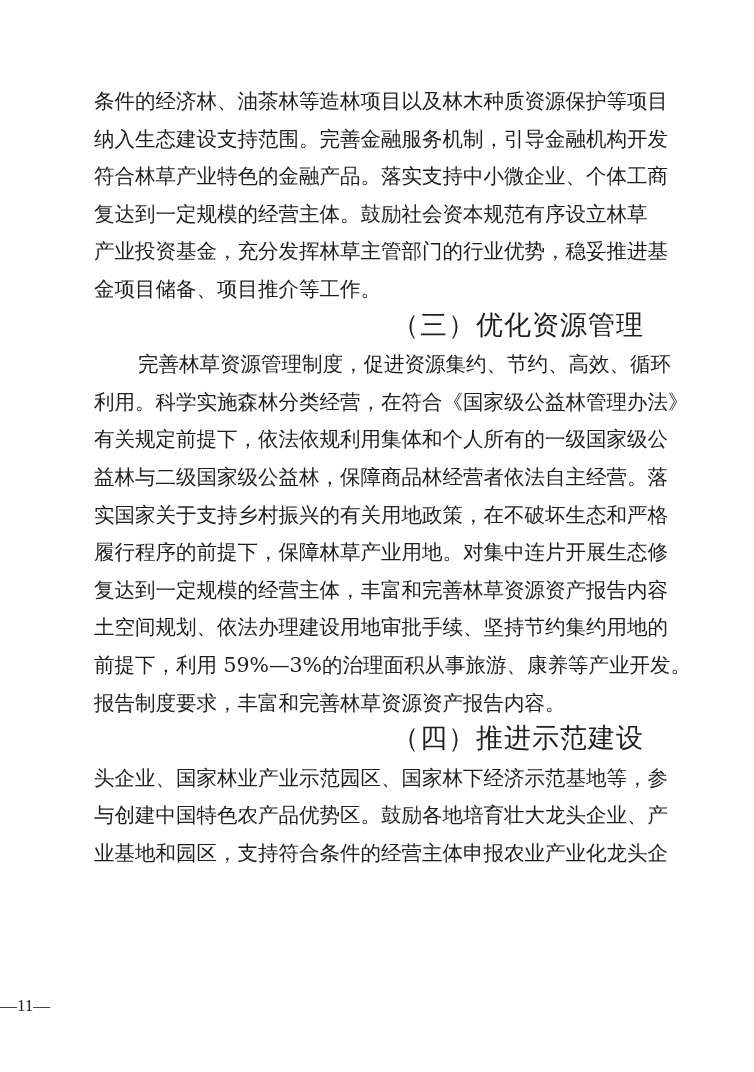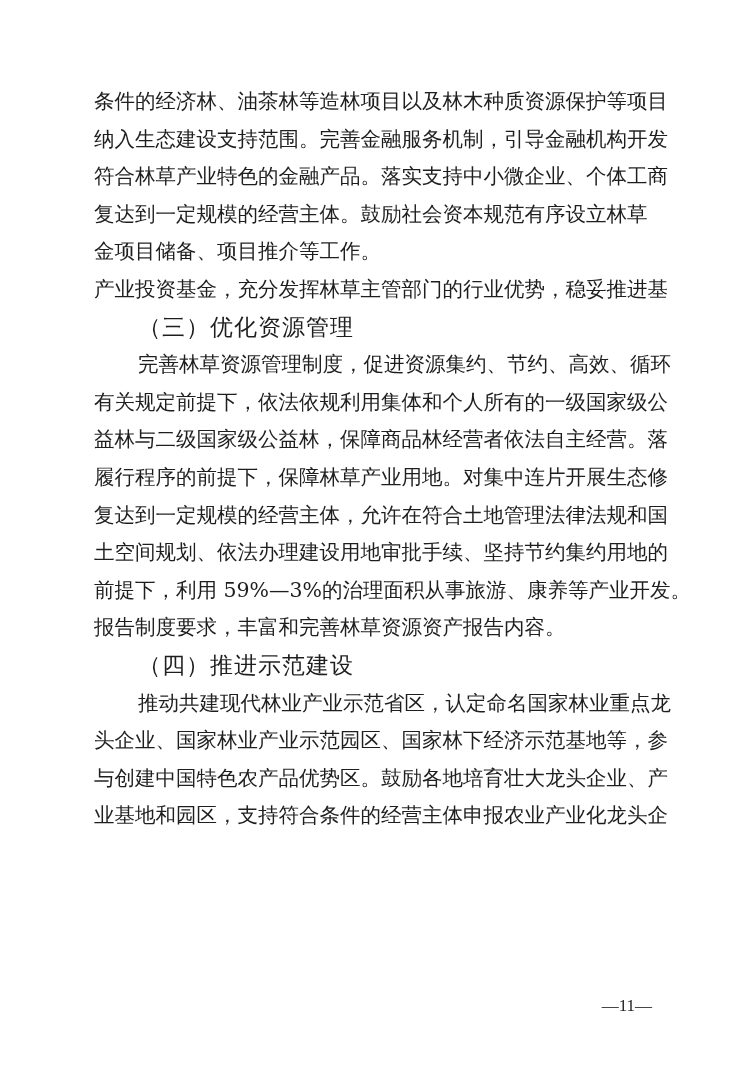--- a/index.html
+++ b/index.html
@@ -40,69 +40,71 @@
     }
     .line.last {
       text-align-last: left;
     }
     .line.indent {
       padding-left: 44px;
     }
     .heading {
       height: 37.6px;
       line-height: 37.6px;
-      font-size: 23px;
+      font-size: 27px;
       padding-left: 44px;
       white-space: nowrap;
-      font-family: Liberation Sans, sans-serif;
+      font-family: Liberation Mono, monospace;
       letter-spacing: 1px;
+      text-align: right;
     }
     .page-number {
       position: absolute;
       left: 0;
       width: 652px;
       top: 996px;
-      text-align: right;
+      text-align: left;
       font-size: 17px;
       font-family: "Liberation Serif", "DejaVu Serif", serif;
       color: #1e1e1e;
     }
   </style>
 </head>
 <body>
 
 <div class="page">
   <div class="text-block">
 
     <div>
       <div class="line">条件的经济林、油茶林等造林项目以及林木种质资源保护等项目</div>
       <div class="line">纳入生态建设支持范围。完善金融服务机制，引导金融机构开发</div>
       <div class="line">符合林草产业特色的金融产品。落实支持中小微企业、个体工商</div>
       <div class="line">复达到一定规模的经营主体。鼓励社会资本规范有序设立林草</div>
+      <div class="line">产业投资基金，充分发挥林草主管部门的行业优势，稳妥推进基</div>
       <div class="line last">金项目储备、项目推介等工作。</div>
-      <div class="line">产业投资基金，充分发挥林草主管部门的行业优势，稳妥推进基</div>
     </div>
 
     <div class="heading">（三）优化资源管理</div>
 
     <div>
       <div class="line indent">完善林草资源管理制度，促进资源集约、节约、高效、循环</div>
+      <div class="line">利用。科学实施森林分类经营，在符合《国家级公益林管理办法》</div>
       <div class="line">有关规定前提下，依法依规利用集体和个人所有的一级国家级公</div>
       <div class="line">益林与二级国家级公益林，保障商品林经营者依法自主经营。落</div>
+      <div class="line">实国家关于支持乡村振兴的有关用地政策，在不破坏生态和严格</div>
       <div class="line">履行程序的前提下，保障林草产业用地。对集中连片开展生态修</div>
-      <div class="line">复达到一定规模的经营主体，允许在符合土地管理法律法规和国</div>
+      <div class="line">复达到一定规模的经营主体，丰富和完善林草资源资产报告内容</div>
       <div class="line">土空间规划、依法办理建设用地审批手续、坚持节约集约用地的</div>
       <div class="line">前提下，利用 59%—3%的治理面积从事旅游、康养等产业开发。</div>
       <div class="line last">报告制度要求，丰富和完善林草资源资产报告内容。</div>
     </div>
 
     <div class="heading">（四）推进示范建设</div>
 
     <div>
-      <div class="line indent">推动共建现代林业产业示范省区，认定命名国家林业重点龙</div>
       <div class="line">头企业、国家林业产业示范园区、国家林下经济示范基地等，参</div>
       <div class="line">与创建中国特色农产品优势区。鼓励各地培育壮大龙头企业、产</div>
       <div class="line">业基地和园区，支持符合条件的经营主体申报农业产业化龙头企</div>
     </div>
 
   </div>
 
   <div class="page-number">—11—</div>
 </div>
 

